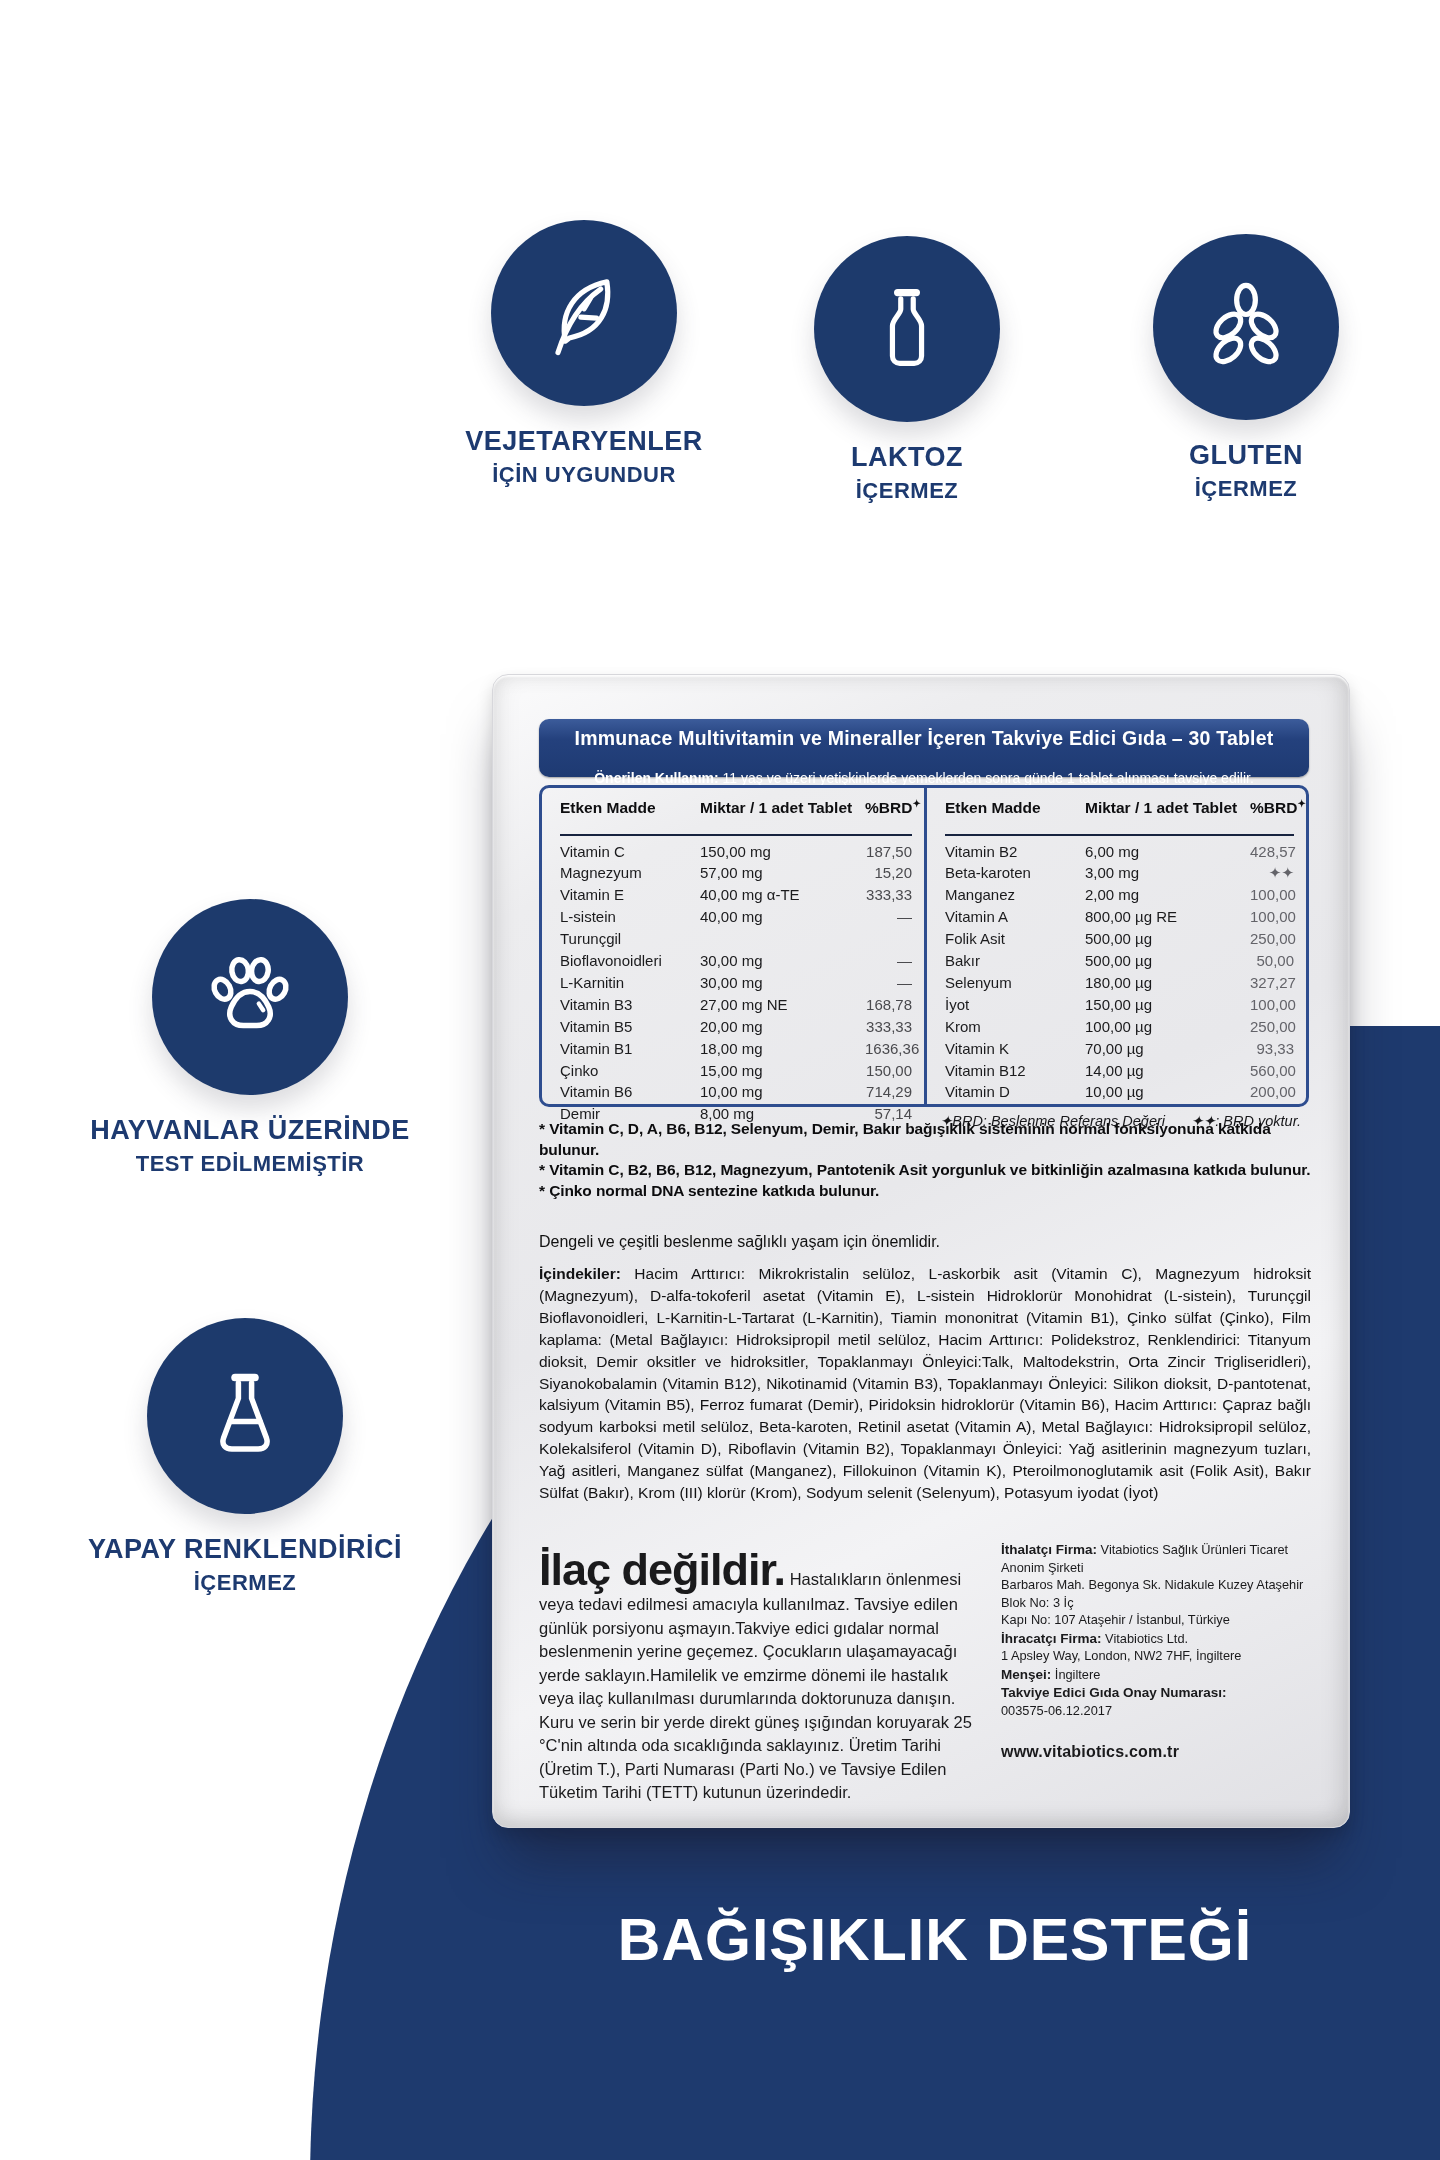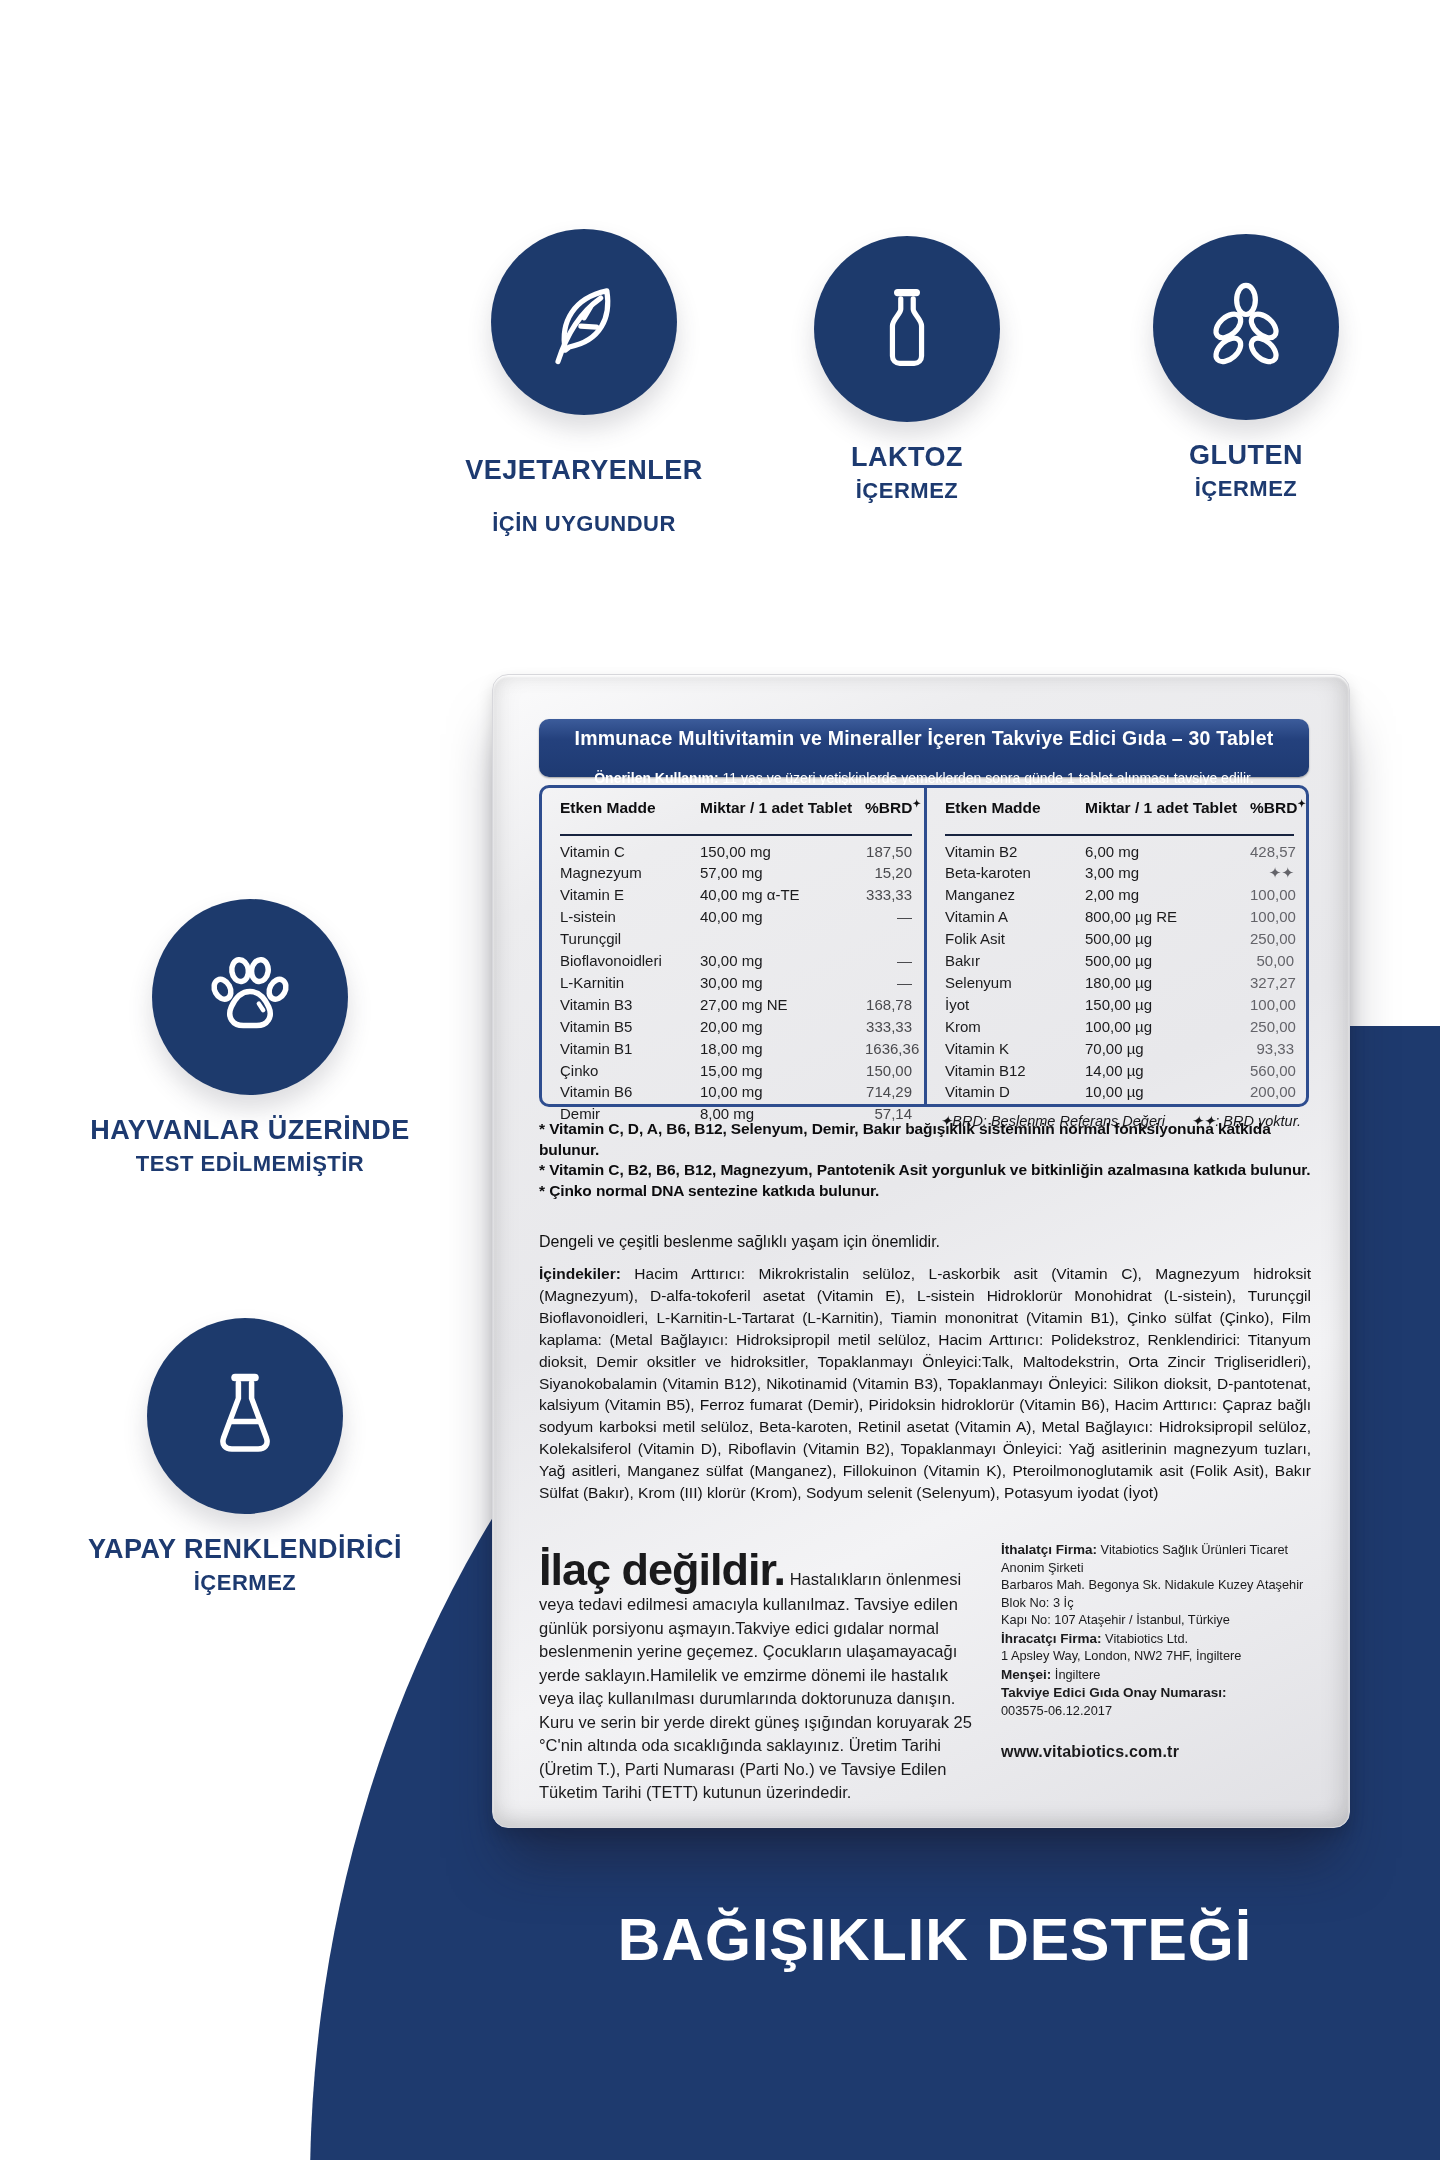--- a/index.html
+++ b/index.html
@@ -72,21 +72,21 @@
   .company .approval{margin-top:0;}
   .company .site{margin-top:24px;font-size:16px;font-weight:bold;letter-spacing:.2px;}
 </style>
 </head>
 <body>
 
 <div id="page">
 
   <div class="blob"></div>
 
-  <div class="badge badge-top" style="left:424px;top:229px;width:320px;gap:20px;">
+  <div class="badge badge-top" style="left:424px;top:220px;width:320px;">
     <div class="circle">
       <svg width="104" height="104" viewBox="0 0 100 100" fill="none" stroke="#ffffff" stroke-width="5" stroke-linecap="round" stroke-linejoin="round">
         <path d="M32,77 C27,50 40,27 72,20 C76,46 66,68 36,74 Z"></path>
         <path d="M25,88 C33,63 46,41 66,27"></path>
         <path d="M47,54 L62,55"></path>
         <path d="M56,36 L50,46"></path>
       </svg>
     </div>
     <div class="cap1">VEJETARYENLER</div>
     <div class="cap2">İÇİN UYGUNDUR</div>

